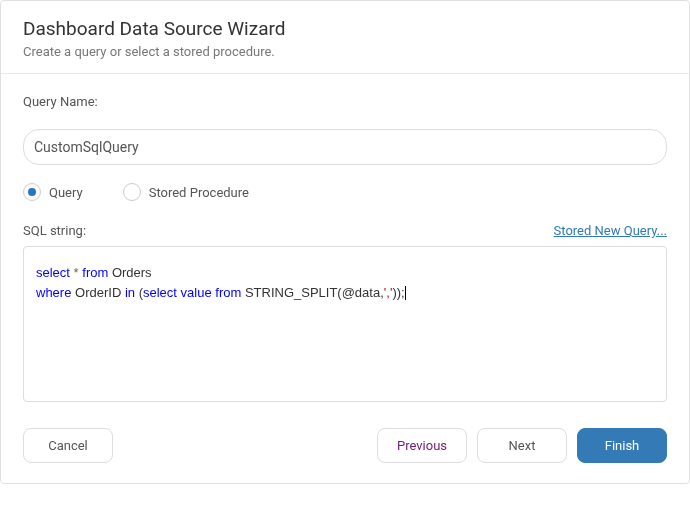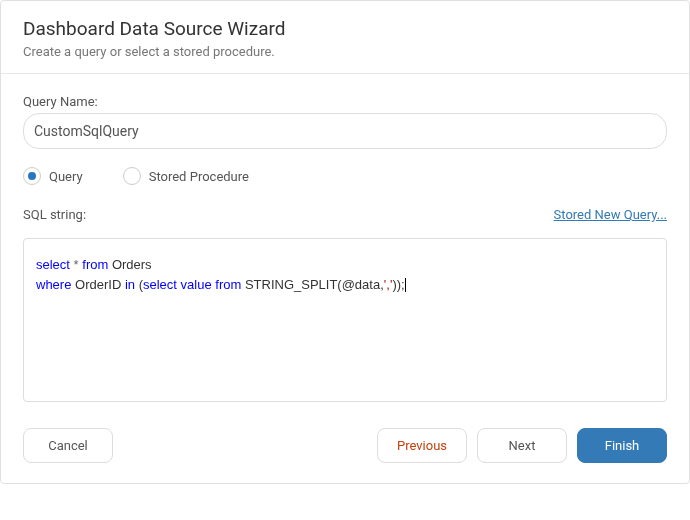--- a/index.html
+++ b/index.html
@@ -37,21 +37,21 @@
     }
     .content {
       padding: 20px 22px 10px 22px;
       flex: 1;
       display: flex;
       flex-direction: column;
     }
     .field-label {
       font-size: 13px;
       color: #555;
-      margin-bottom: 4px;
+      margin-bottom: 20px;
       display: block;
     }
     .text-input {
       width: 100%;
       padding: 9px 10px;
       border: 1px solid #ddd;
       border-radius: 16px;
       font-size: 14px;
       color: #555;
       font-family: inherit;
@@ -85,21 +85,21 @@
       background: #2775c3;
     }
     .radio-label {
       font-size: 13px;
       color: #555;
     }
     .sql-header {
       display: flex;
       justify-content: space-between;
       align-items: flex-end;
-      margin-bottom: 16px;
+      margin-bottom: 8px;
     }
     .link {
       color: #337ab7;
       text-decoration: underline;
       font-size: 13px;
       cursor: pointer;
     }
     .sql-editor {
       border: 1px solid #ddd;
       border-radius: 4px;
@@ -140,21 +140,21 @@
       text-align: center;
       border: 1px solid #ddd;
       border-radius: 8px;
       background: #fff;
       font-size: 13px;
       color: #555;
       cursor: pointer;
       font-family: inherit;
     }
     .btn.disabled {
-      color: #c2410c;
+      color: #701a75;
       cursor: default;
     }
     .btn.primary {
       background: #337ab7;
       border-color: #337ab7;
       color: #fff;
     }
   </style>
 </head>
 <body>

